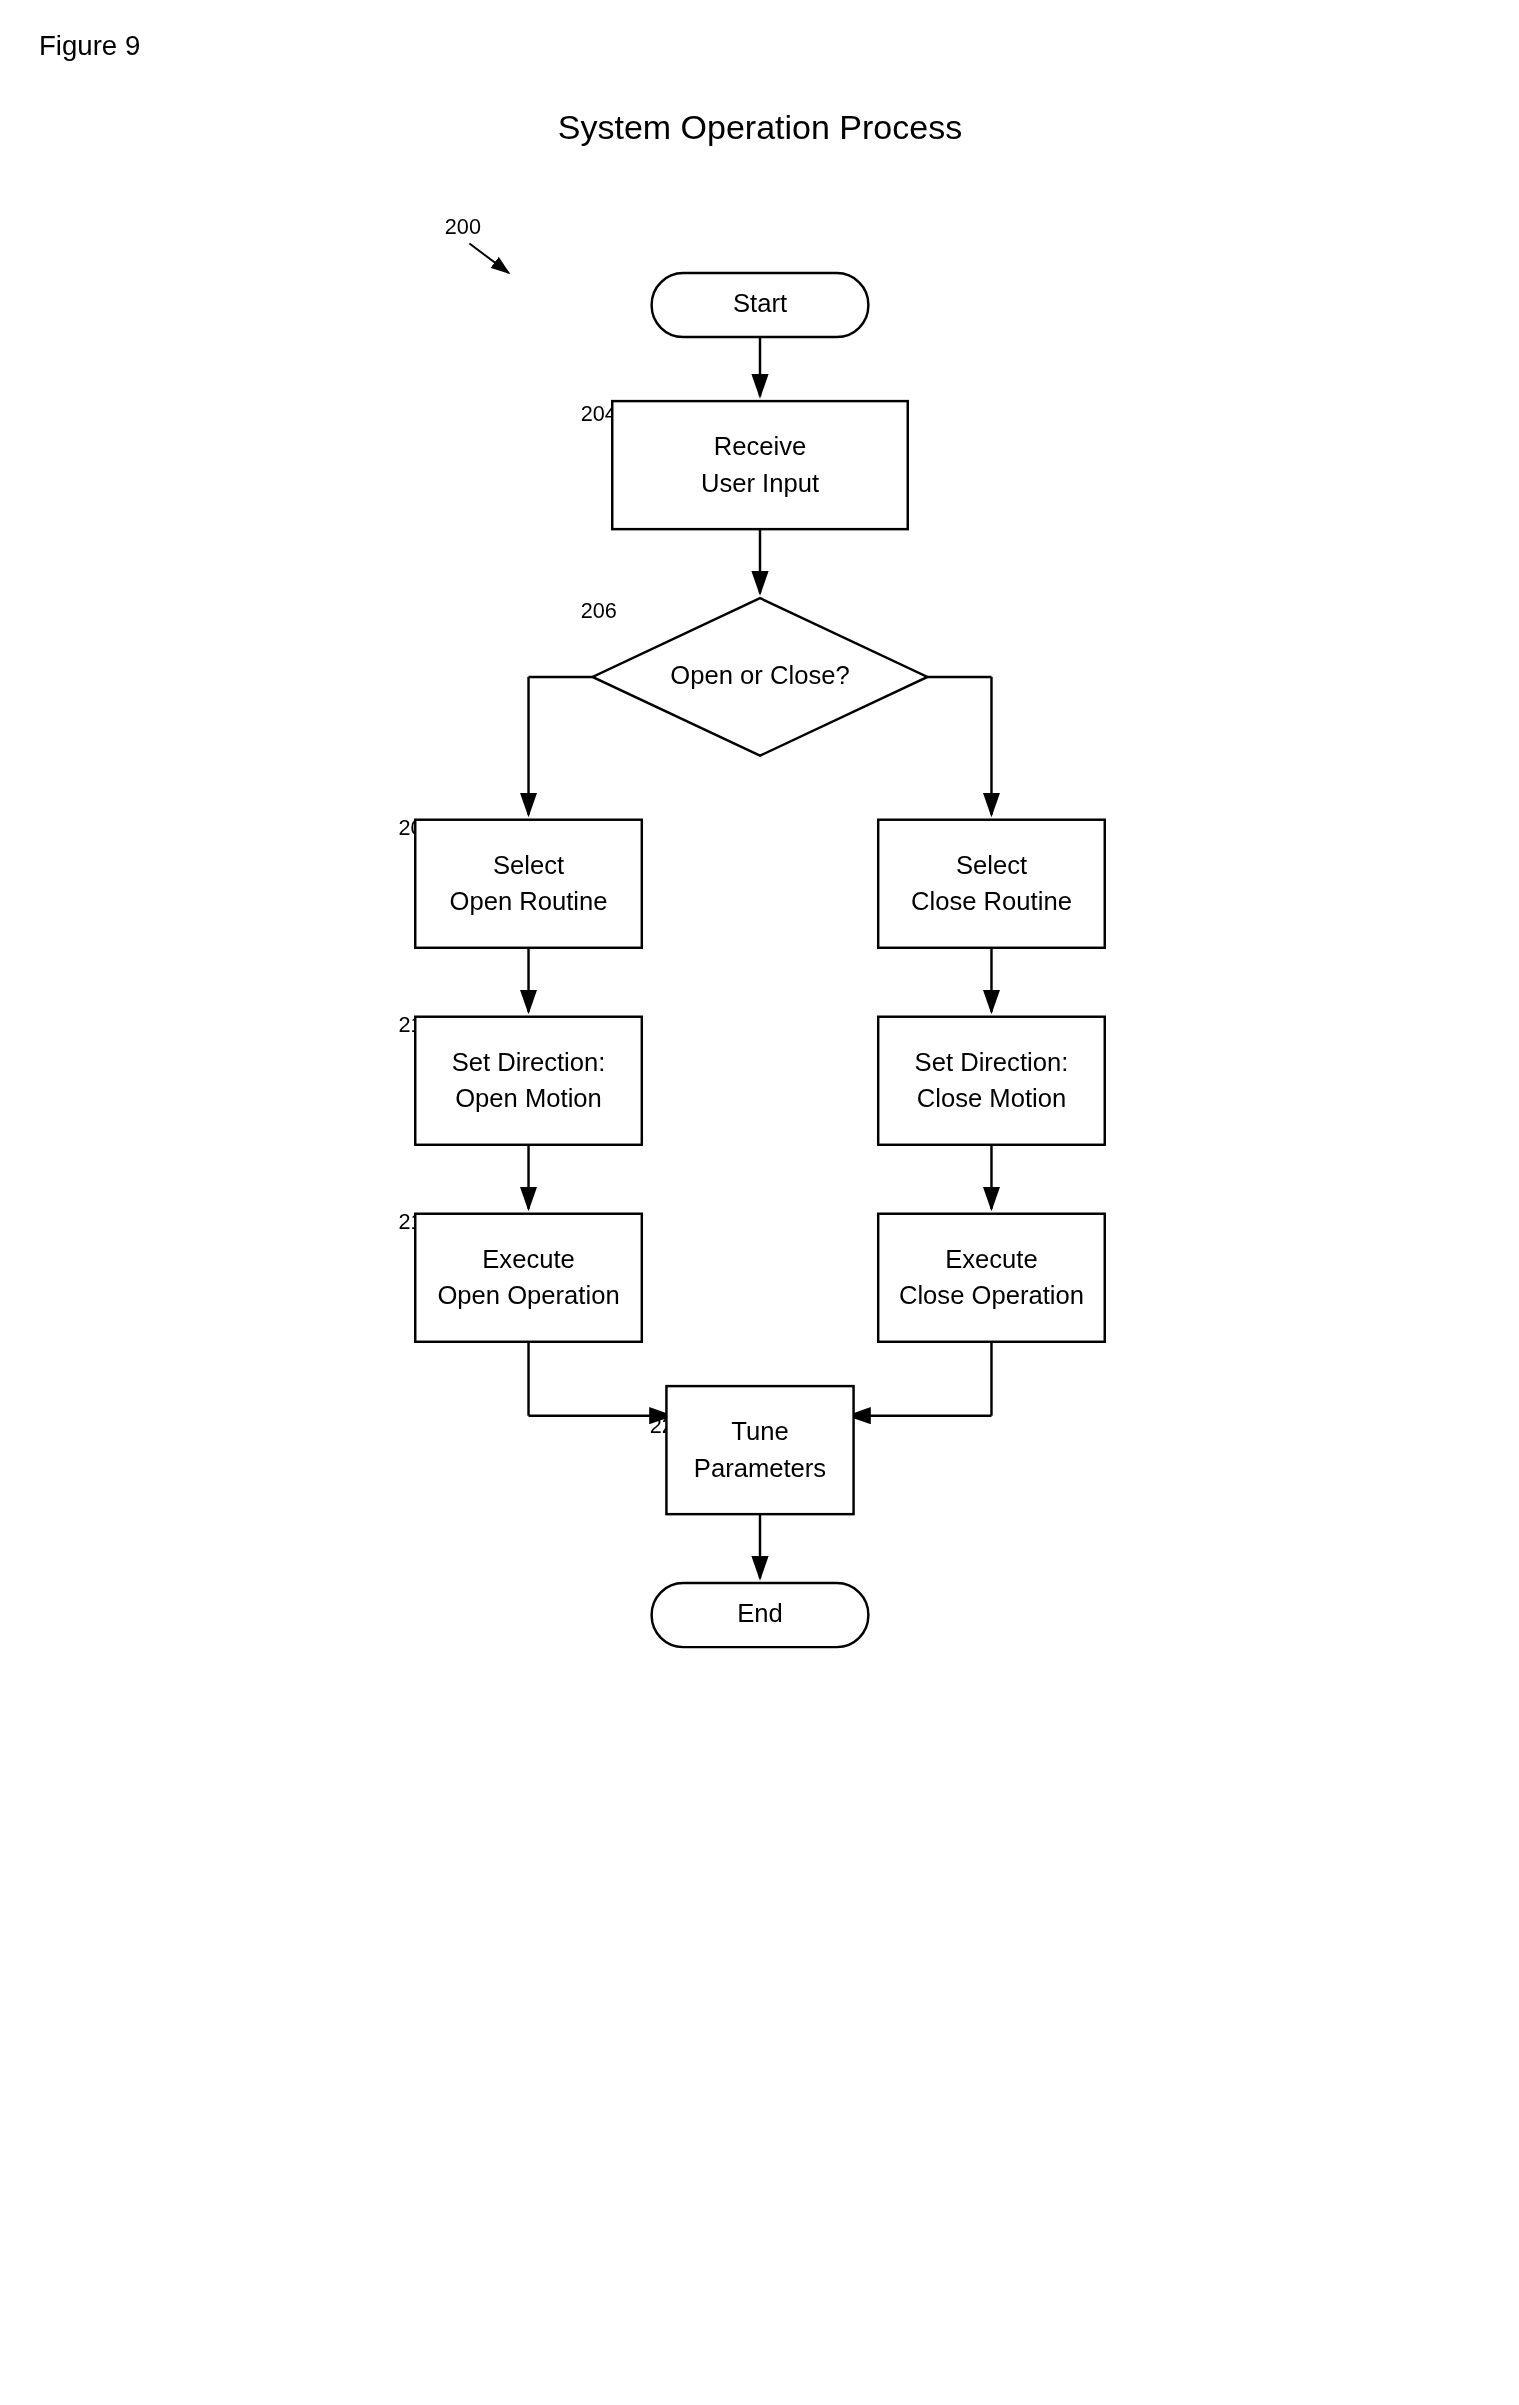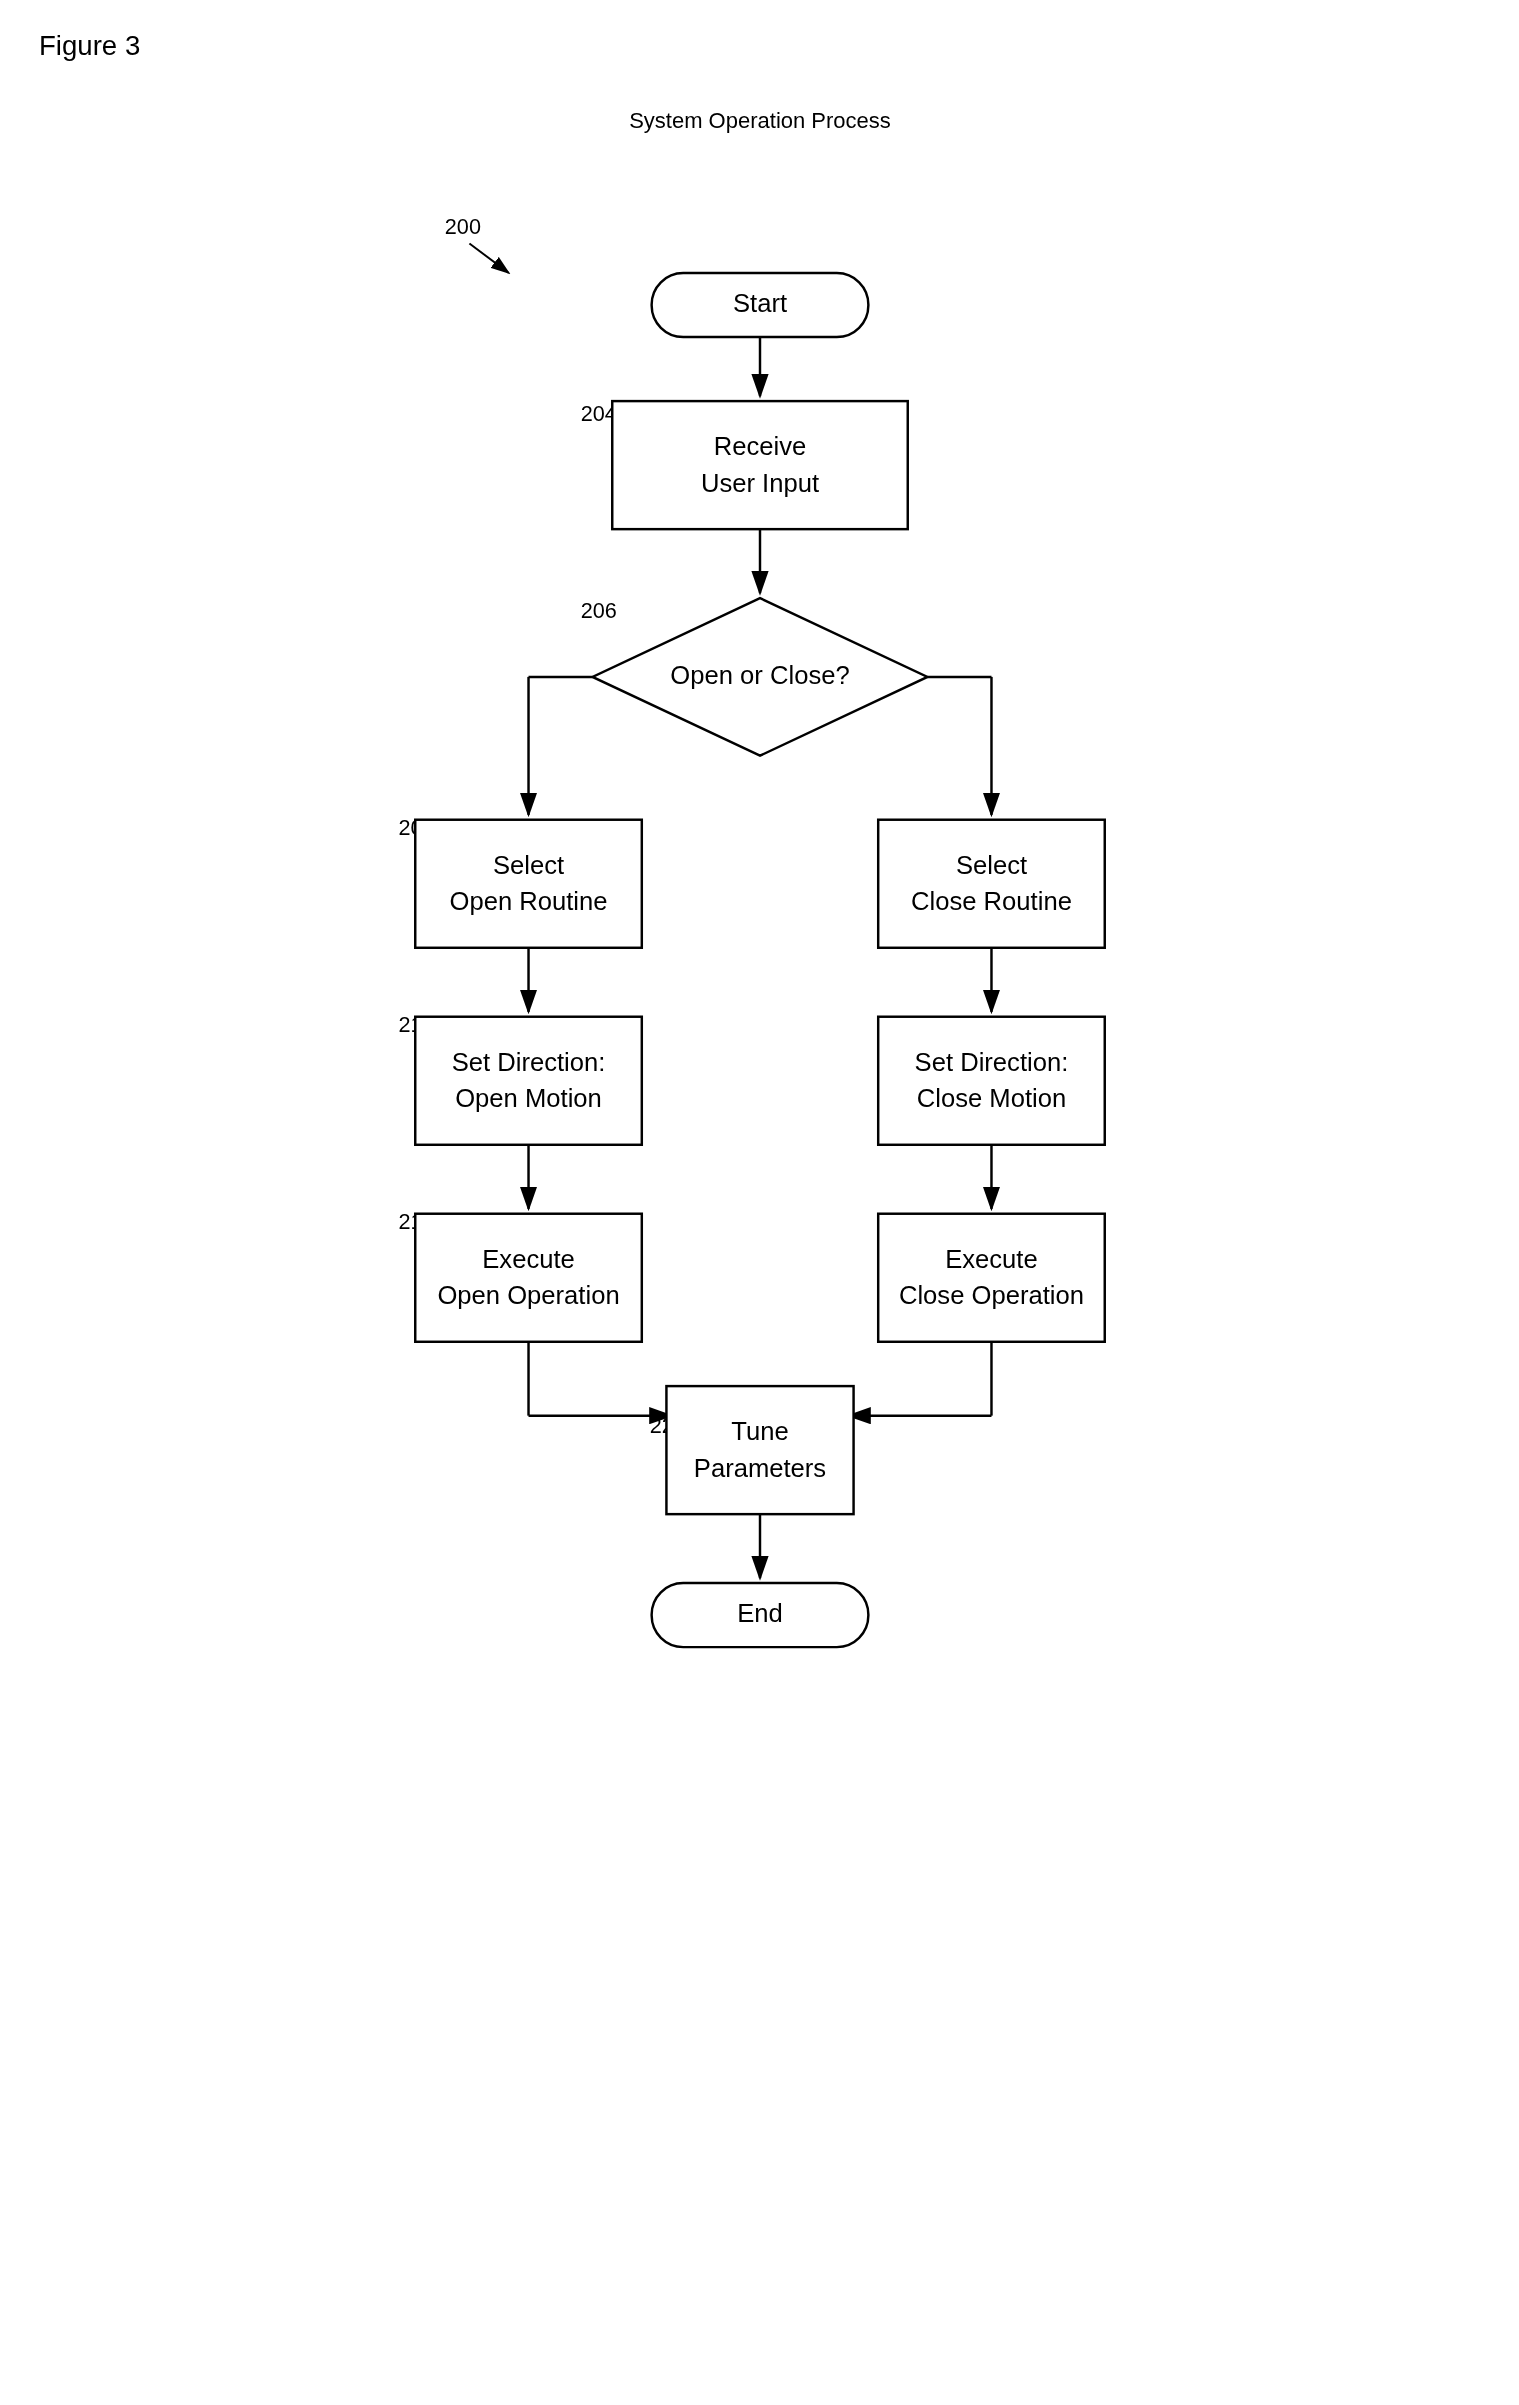--- a/index.html
+++ b/index.html
@@ -15,21 +15,21 @@
       top: 29.6px;
       left: 39px;
       font-size: 27.6px;
       font-weight: normal;
     }
     .title {
       position: absolute;
       top: 108px;
       left: 50%;
       transform: translateX(-50%);
-      font-size: 22px;
+      font-size: 34px;
       font-weight: normal;
       white-space: nowrap;
     }
     
     .flowchart {
       position: absolute;
       top: 145px;
       left: 50%;
       transform: translateX(-50%);
       width: 887px;
@@ -50,21 +50,21 @@
     .label-text {
       font-family: Arial, sans-serif;
       font-size: 22px;
       fill: #000;
     }
   </style>
 </head>
 <body>
 
 <div class="figure-label">
-  <span>Figure 3</span>
+  <span>Figure 9</span>
 </div>
 
 <div class="title">
   <span>System Operation Process</span>
 </div>
 
 <div class="flowchart">
   <svg viewBox="0 0 900 2200" xmlns="http://www.w3.org/2000/svg">
 
     <defs>

